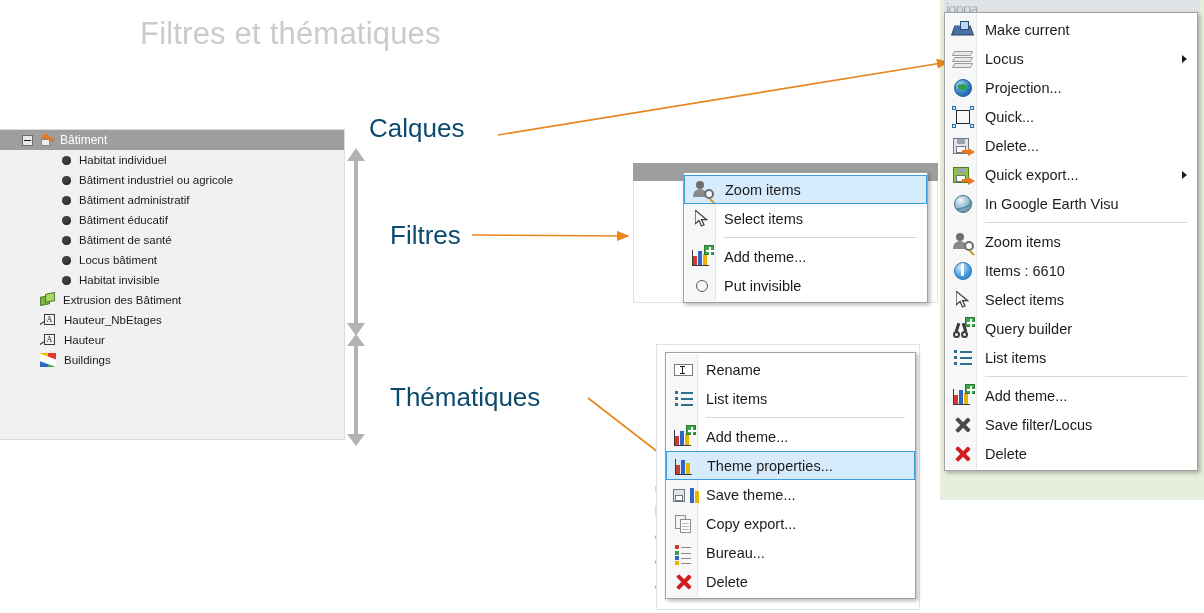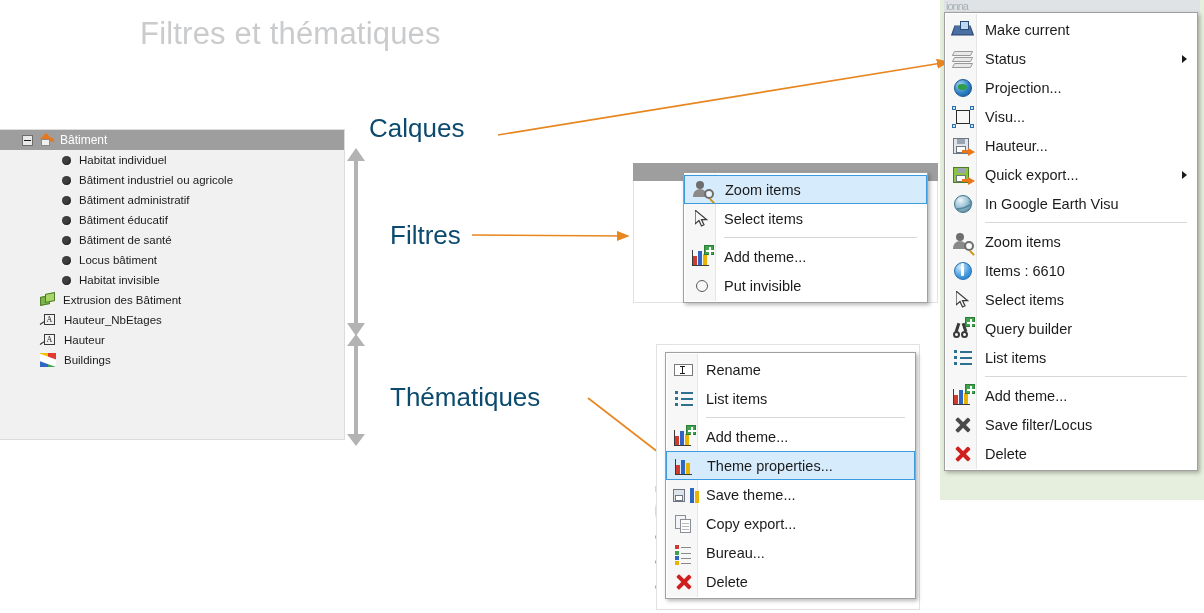--- a/index.html
+++ b/index.html
@@ -166,21 +166,21 @@
   .ico-legend .sw{position:absolute;width:4px;height:4px;left:3px;}
   .ico-legend .ln{position:absolute;height:1px;left:9px;width:10px;background:#8a8a8a;}
   .ico-legend .s1{top:4px;background:#cf3b2f;} .ico-legend .s2{top:10px;background:#3fa34d;}
   .ico-legend .s3{top:15px;background:#2f66c4;} .ico-legend .s4{top:20px;background:#e8b400;}
   .ico-legend .l1{top:6px;} .ico-legend .l2{top:12px;} .ico-legend .l3{top:17px;} .ico-legend .l4{top:22px;}
   .ico-circle .o{position:absolute;left:6px;top:6px;width:12px;height:12px;border-radius:50%;border:1px solid #5a5a5a;box-sizing:border-box;}
 
   
   #right-green-strip{left:940px;top:0px;width:264px;height:500px;background:#e6efdd;}
   #right-win-titlebar{left:944px;top:0px;width:256px;height:14px;background:#dfe3e6;}
-  #right-titlebar-text{left:946px;top:0px;font-size:11px;color:#a8b0b6;letter-spacing:-1px;
+  #right-titlebar-text{left:946px;top:0px;font-size:15px;color:#a8b0b6;letter-spacing:-1px;
     font-family:"Liberation Sans",sans-serif;white-space:nowrap;}
   #filtres-backdrop{left:633px;top:163px;width:305px;height:140px;background:#ffffff;border:1px solid #e2e2e2;box-sizing:border-box;}
   #filtres-backdrop-top{left:633px;top:163px;width:305px;height:18px;background:#9e9e9e;}
   #thema-backdrop{left:656px;top:344px;width:264px;height:266px;background:#ffffff;border:1px solid #e2e2e2;box-sizing:border-box;}
 
   .bgfrag{position:absolute;font-size:11px;color:#555;white-space:nowrap;}
   .bgfrag.green{background:#dff0d8;}
 </style>
 </head>
 <body>
@@ -464,21 +464,21 @@
       <span class="mi-label">Make current</span>
     </div>
     <div class="mi">
       <span class="mi-ico">
         <span class="g ico-status">
           <span class="s s1"></span>
           <span class="s s2"></span>
           <span class="s s3"></span>
         </span>
       </span>
-      <span class="mi-label">Status</span>
+      <span class="mi-label">Locus</span>
       <span class="mi-arrow"></span>
     </div>
     <div class="mi">
       <span class="mi-ico">
         <span class="g ico-globe">
           <span class="ball"></span>
           <span class="land"></span>
         </span>
       </span>
       <span class="mi-label">Projection...</span>
@@ -486,33 +486,33 @@
     <div class="mi">
       <span class="mi-ico">
         <span class="g ico-scale">
           <span class="sq"></span>
           <span class="cn c1"></span>
           <span class="cn c2"></span>
           <span class="cn c3"></span>
           <span class="cn c4"></span>
         </span>
       </span>
-      <span class="mi-label">Visu...</span>
+      <span class="mi-label">Quick...</span>
     </div>
     <div class="mi">
       <span class="mi-ico">
         <span class="g ico-floppy">
           <span class="fl"></span>
           <span class="shut"></span>
           <span class="lbl"></span>
           <span class="arw-t"></span>
           <span class="arw"></span>
         </span>
       </span>
-      <span class="mi-label">Hauteur...</span>
+      <span class="mi-label">Delete...</span>
     </div>
     <div class="mi">
       <span class="mi-ico">
         <span class="g ico-floppy green">
           <span class="fl"></span>
           <span class="shut"></span>
           <span class="lbl"></span>
           <span class="arw-t"></span>
           <span class="arw"></span>
         </span>

